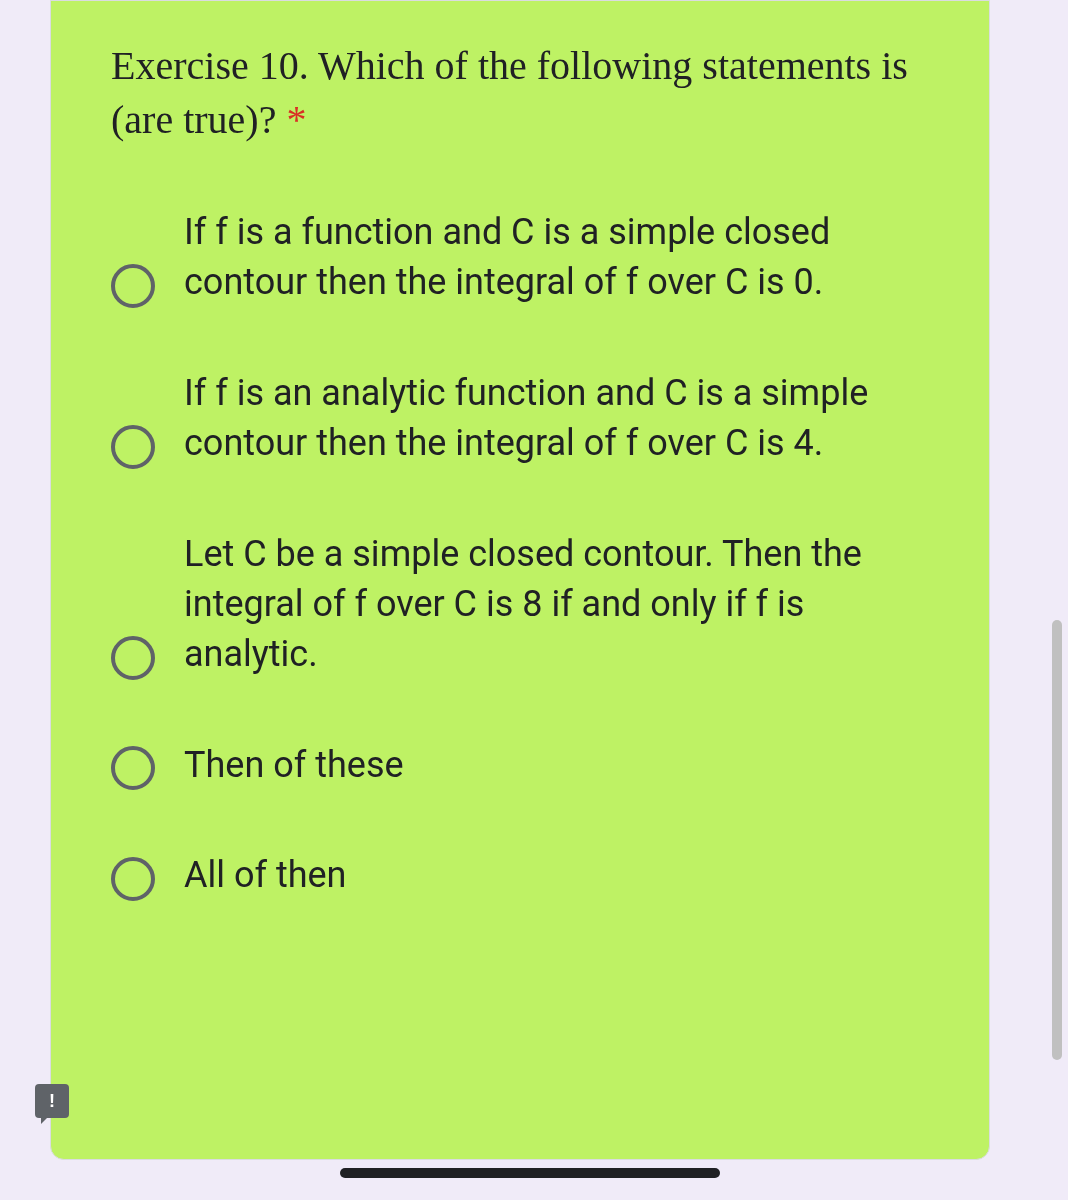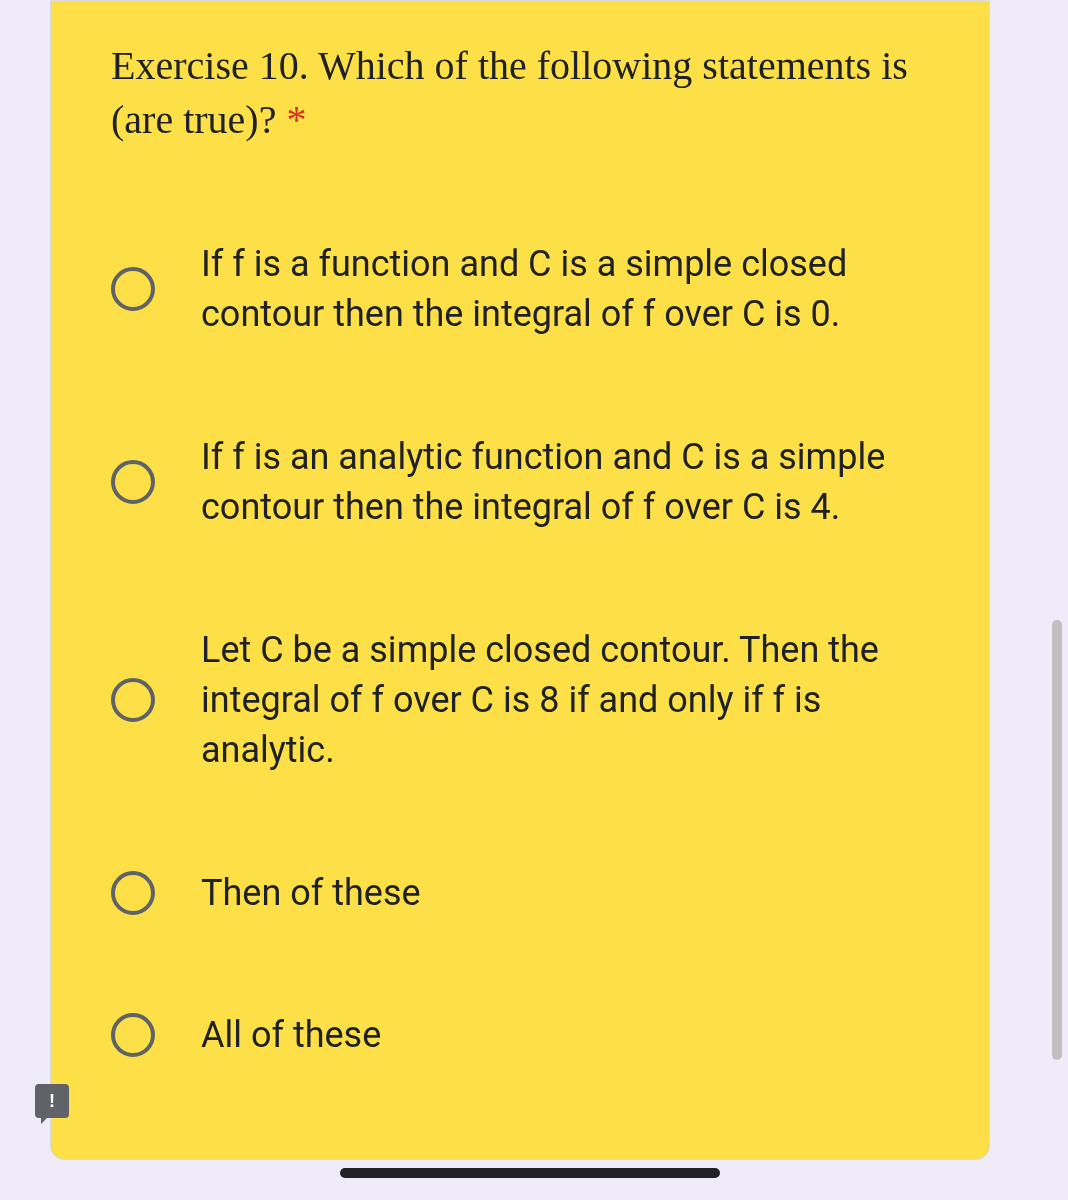--- a/index.html
+++ b/index.html
@@ -10,40 +10,39 @@
     position: relative;
     font-family: Roboto, Arial, sans-serif;
     overflow: hidden;
   }
   .card {
     position: absolute;
     left: 50px;
     top: 0;
     width: 940px;
     height: 1160px;
-    background: #fde047;
+    background: #bef264;
     border: 1px solid #dadce0;
     border-radius: 0 0 14px 14px;
     padding: 38px 60px 40px 60px;
   }
   .question-title {
     font-family: "Comic Sans MS", "Comic Sans", cursive;
     font-size: 40px;
     line-height: 1.35;
     color: #202124;
     margin-bottom: 60px;
   }
   .req-star { color: #d93025; }
   .options { display: flex; flex-direction: column; gap: 60px; }
   .option {
     display: flex;
-    align-items: center;
-    gap: 46px;
+    align-items: flex-end;
+    gap: 29px;
     cursor: pointer;
-    margin-top: 32px;
   }
   .radio {
     flex: 0 0 44px;
     width: 44px;
     height: 44px;
     border: 4px solid #5f6368;
     border-radius: 50%;
     background: transparent;
     padding: 0;
     cursor: pointer;
@@ -126,21 +125,21 @@
     <label class="option">
       <button class="radio"></button>
       <span class="option-text">Let C be a simple closed contour. Then the integral of f over C is 8 if and only if f is analytic.</span>
     </label>
     <label class="option">
       <button class="radio"></button>
       <span class="option-text">Then of these</span>
     </label>
     <label class="option">
       <button class="radio"></button>
-      <span class="option-text">All of these</span>
+      <span class="option-text">All of then</span>
     </label>
   </div>
 </div>
 
 <div class="feedback-btn">
   <span>!</span>
 </div>
 
 <div class="scroll-track"></div>
 <div class="bottom-handle"></div>

